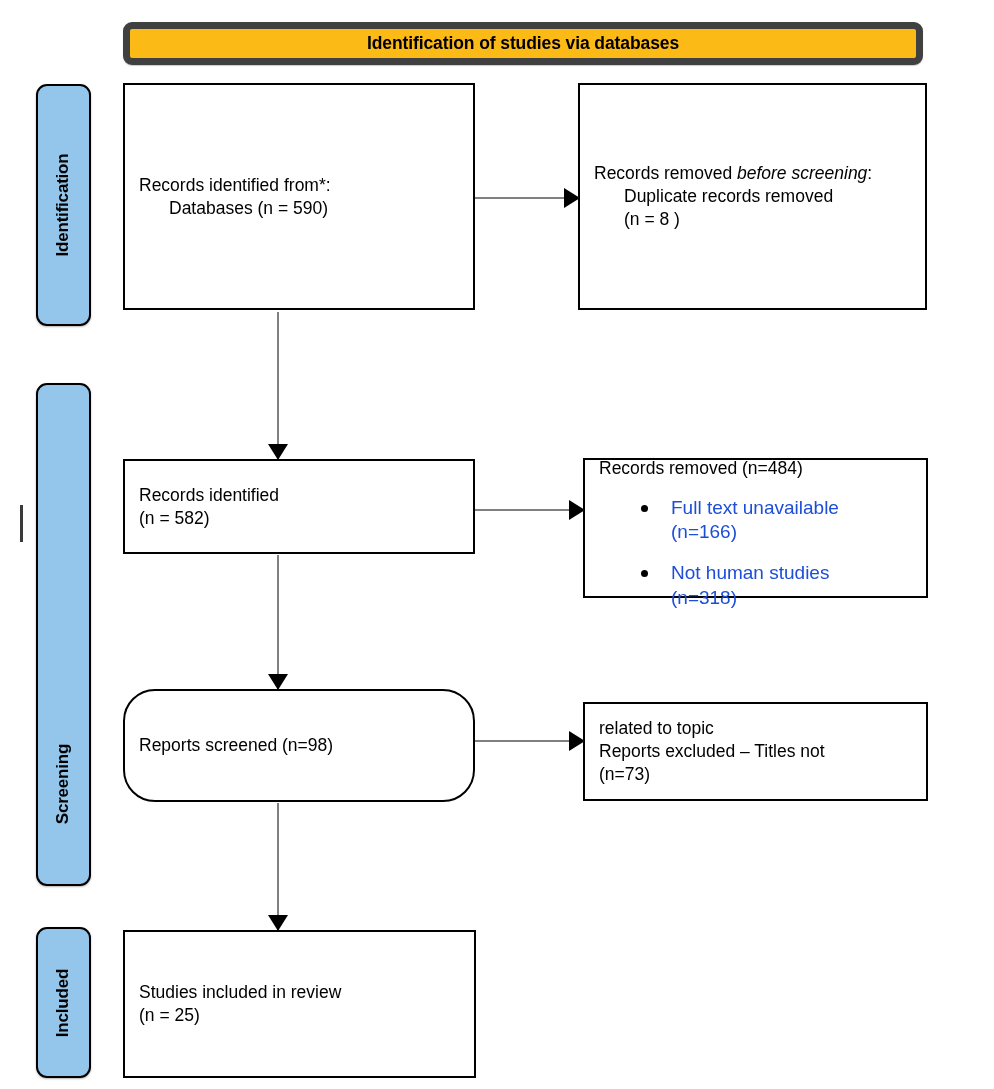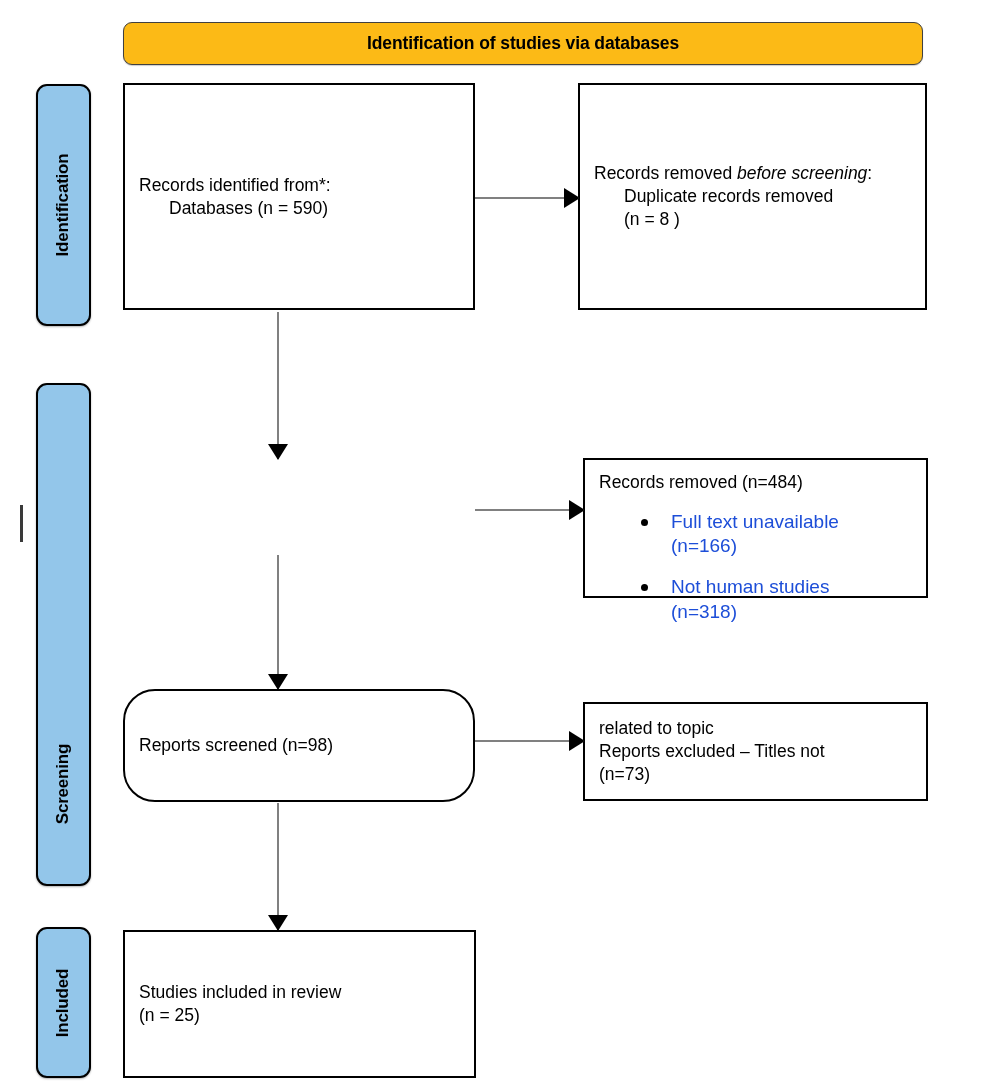--- a/index.html
+++ b/index.html
@@ -15,21 +15,21 @@
     width: 994px;
     height: 1089px;
     background: #ffffff;
     overflow: hidden;
   }
 
   
   .stage-banner {
     position: absolute;
     background: #FCBA16;
-    border: 1px solid #404040;
+    border: 7px solid #404040;
     border-radius: 9px;
     display: flex;
     align-items: center;
     justify-content: center;
     box-sizing: border-box;
     box-shadow: 0 1px 1px rgba(0,0,0,0.20);
   }
   .stage-banner span {
     font-size: 17.5px;
     font-weight: bold;
@@ -190,22 +190,26 @@
   </div>
 
   <div class="conn-h" style="left:475px; top:197px; width:104px;">
     <span class="head"></span>
   </div>
 
   <div class="conn-v" style="left:277px; top:312px; height:147px;">
     <span class="head"></span>
   </div>
 
-
-  <div class="flow-box" style="left:583px; top:458px; width:345px; height:140px; justify-content:flex-start; padding-top:11px;">
+  <div class="flow-box" style="left:123px; top:459px; width:352px; height:95px;">
+    <div class="line">Records identified</div>
+    <div class="line">(n = 582)</div>
+  </div>
+
+  <div class="flow-box" style="left:583px; top:458px; width:345px; height:140px; justify-content:center; padding-top:11px;">
     <div class="line">Records removed (n=484)</div>
     <ul class="bullets">
       <li>
         <div>Full text unavailable</div>
         <div>(n=166)</div>
       </li>
       <li>
         <div>Not human studies</div>
         <div>(n=318)</div>
       </li>

